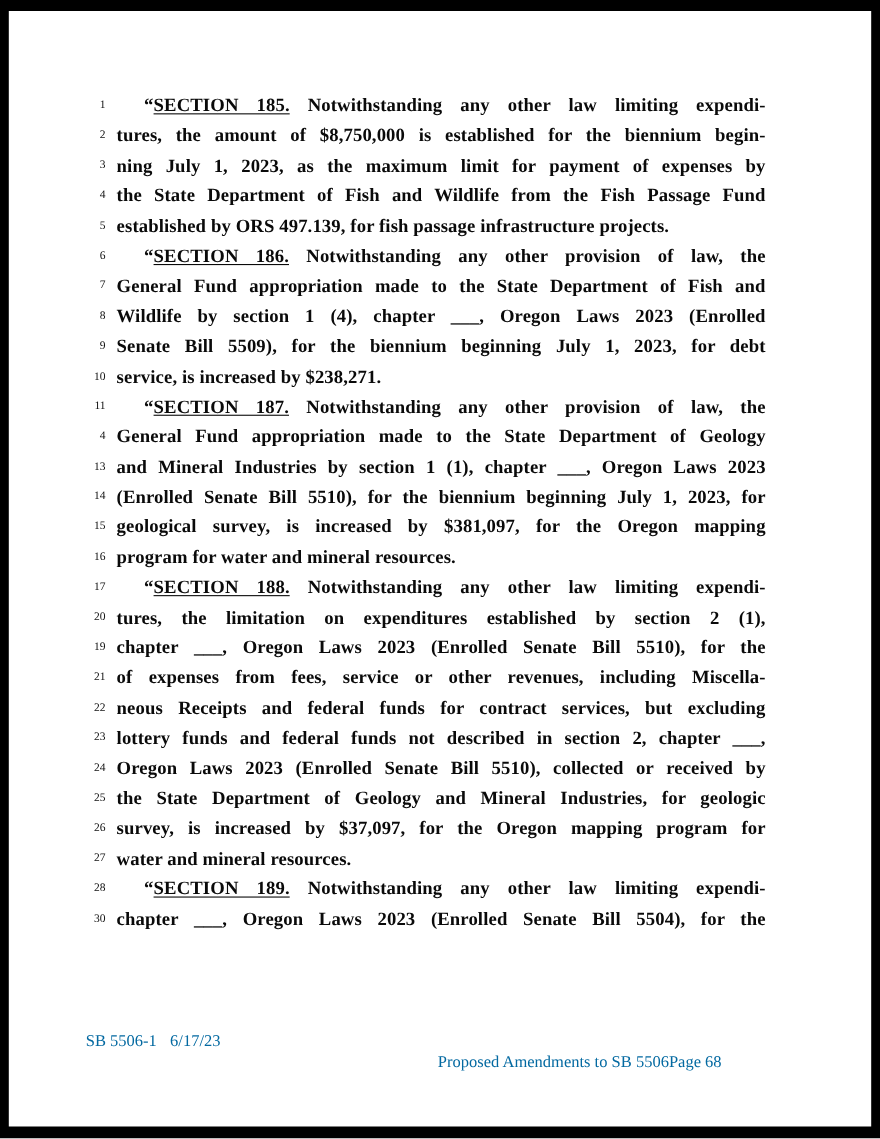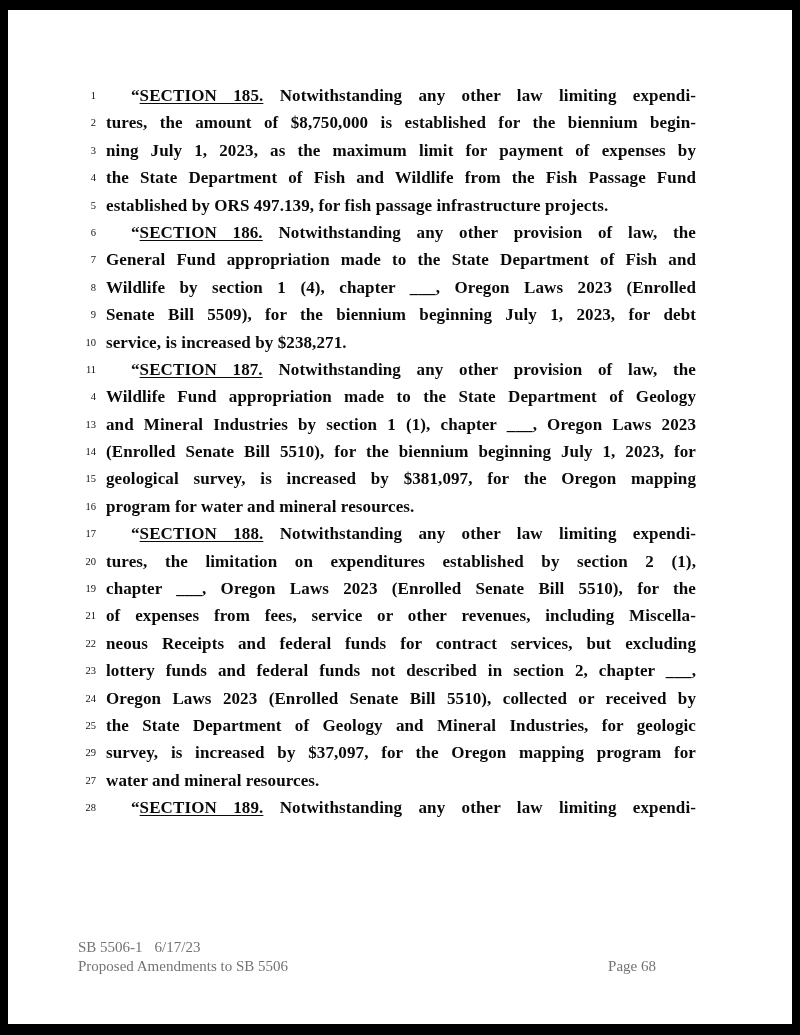--- a/index.html
+++ b/index.html
@@ -68,26 +68,26 @@
     text-decoration-thickness: 1px;
   }
   .footer {
     position: absolute;
     left: 70px;
     width: 578px;
     top: 928px;
     font-size: 15px;
     font-weight: 400;
     line-height: 19px;
-    color: #737373;
+    color: #0369a1;
   }
   .footer-row1 { display: block; }
   .footer-row2 {
     display: flex;
-    justify-content: space-between;
+    justify-content: flex-end;
   }
   .gap { display: inline-block; width: 12px; }
 </style>
 </head>
 <body>
 
 <div class="page">
 
   <div class="content">
       <div class="line ind">
@@ -129,21 +129,21 @@
       <div class="line nojust">
       <span class="lineno">10</span>
       <span class="linetext"><span></span><span class=""></span><span>service, is increased by $238,271.</span></span>
     </div>
       <div class="line ind">
       <span class="lineno">11</span>
       <span class="linetext"><span>“</span><span class="u">SECTION 187.</span><span> Notwithstanding any other provision of law, the</span></span>
     </div>
       <div class="line">
       <span class="lineno">4</span>
-      <span class="linetext"><span></span><span class=""></span><span>Wildlife Fund appropriation made to the State Department of Geology</span></span>
+      <span class="linetext"><span></span><span class=""></span><span>General Fund appropriation made to the State Department of Geology</span></span>
     </div>
       <div class="line">
       <span class="lineno">13</span>
       <span class="linetext"><span></span><span class=""></span><span>and Mineral Industries by section 1 (1), chapter ___, Oregon Laws 2023</span></span>
     </div>
       <div class="line">
       <span class="lineno">14</span>
       <span class="linetext"><span></span><span class=""></span><span>(Enrolled Senate Bill 5510), for the biennium beginning July 1, 2023, for</span></span>
     </div>
       <div class="line">
@@ -180,30 +180,34 @@
     </div>
       <div class="line">
       <span class="lineno">24</span>
       <span class="linetext"><span></span><span class=""></span><span>Oregon Laws 2023 (Enrolled Senate Bill 5510), collected or received by</span></span>
     </div>
       <div class="line">
       <span class="lineno">25</span>
       <span class="linetext"><span></span><span class=""></span><span>the State Department of Geology and Mineral Industries, for geologic</span></span>
     </div>
       <div class="line">
-      <span class="lineno">29</span>
+      <span class="lineno">26</span>
       <span class="linetext"><span></span><span class=""></span><span>survey, is increased by $37,097, for the Oregon mapping program for</span></span>
     </div>
       <div class="line nojust">
       <span class="lineno">27</span>
       <span class="linetext"><span></span><span class=""></span><span>water and mineral resources.</span></span>
     </div>
       <div class="line ind">
       <span class="lineno">28</span>
       <span class="linetext"><span>“</span><span class="u">SECTION 189.</span><span> Notwithstanding any other law limiting expendi-</span></span>
+    </div>
+      <div class="line">
+      <span class="lineno">30</span>
+      <span class="linetext"><span></span><span class=""></span><span>chapter ___, Oregon Laws 2023 (Enrolled Senate Bill 5504), for the</span></span>
     </div>
     </div>
 
   <div class="footer">
     <span class="footer-row1"><span>SB 5506-1</span><span class="gap"></span><span>6/17/23</span></span>
     <span class="footer-row2">
       <span>Proposed Amendments to SB 5506</span>
       <span>Page 68</span>
     </span>
   </div>

